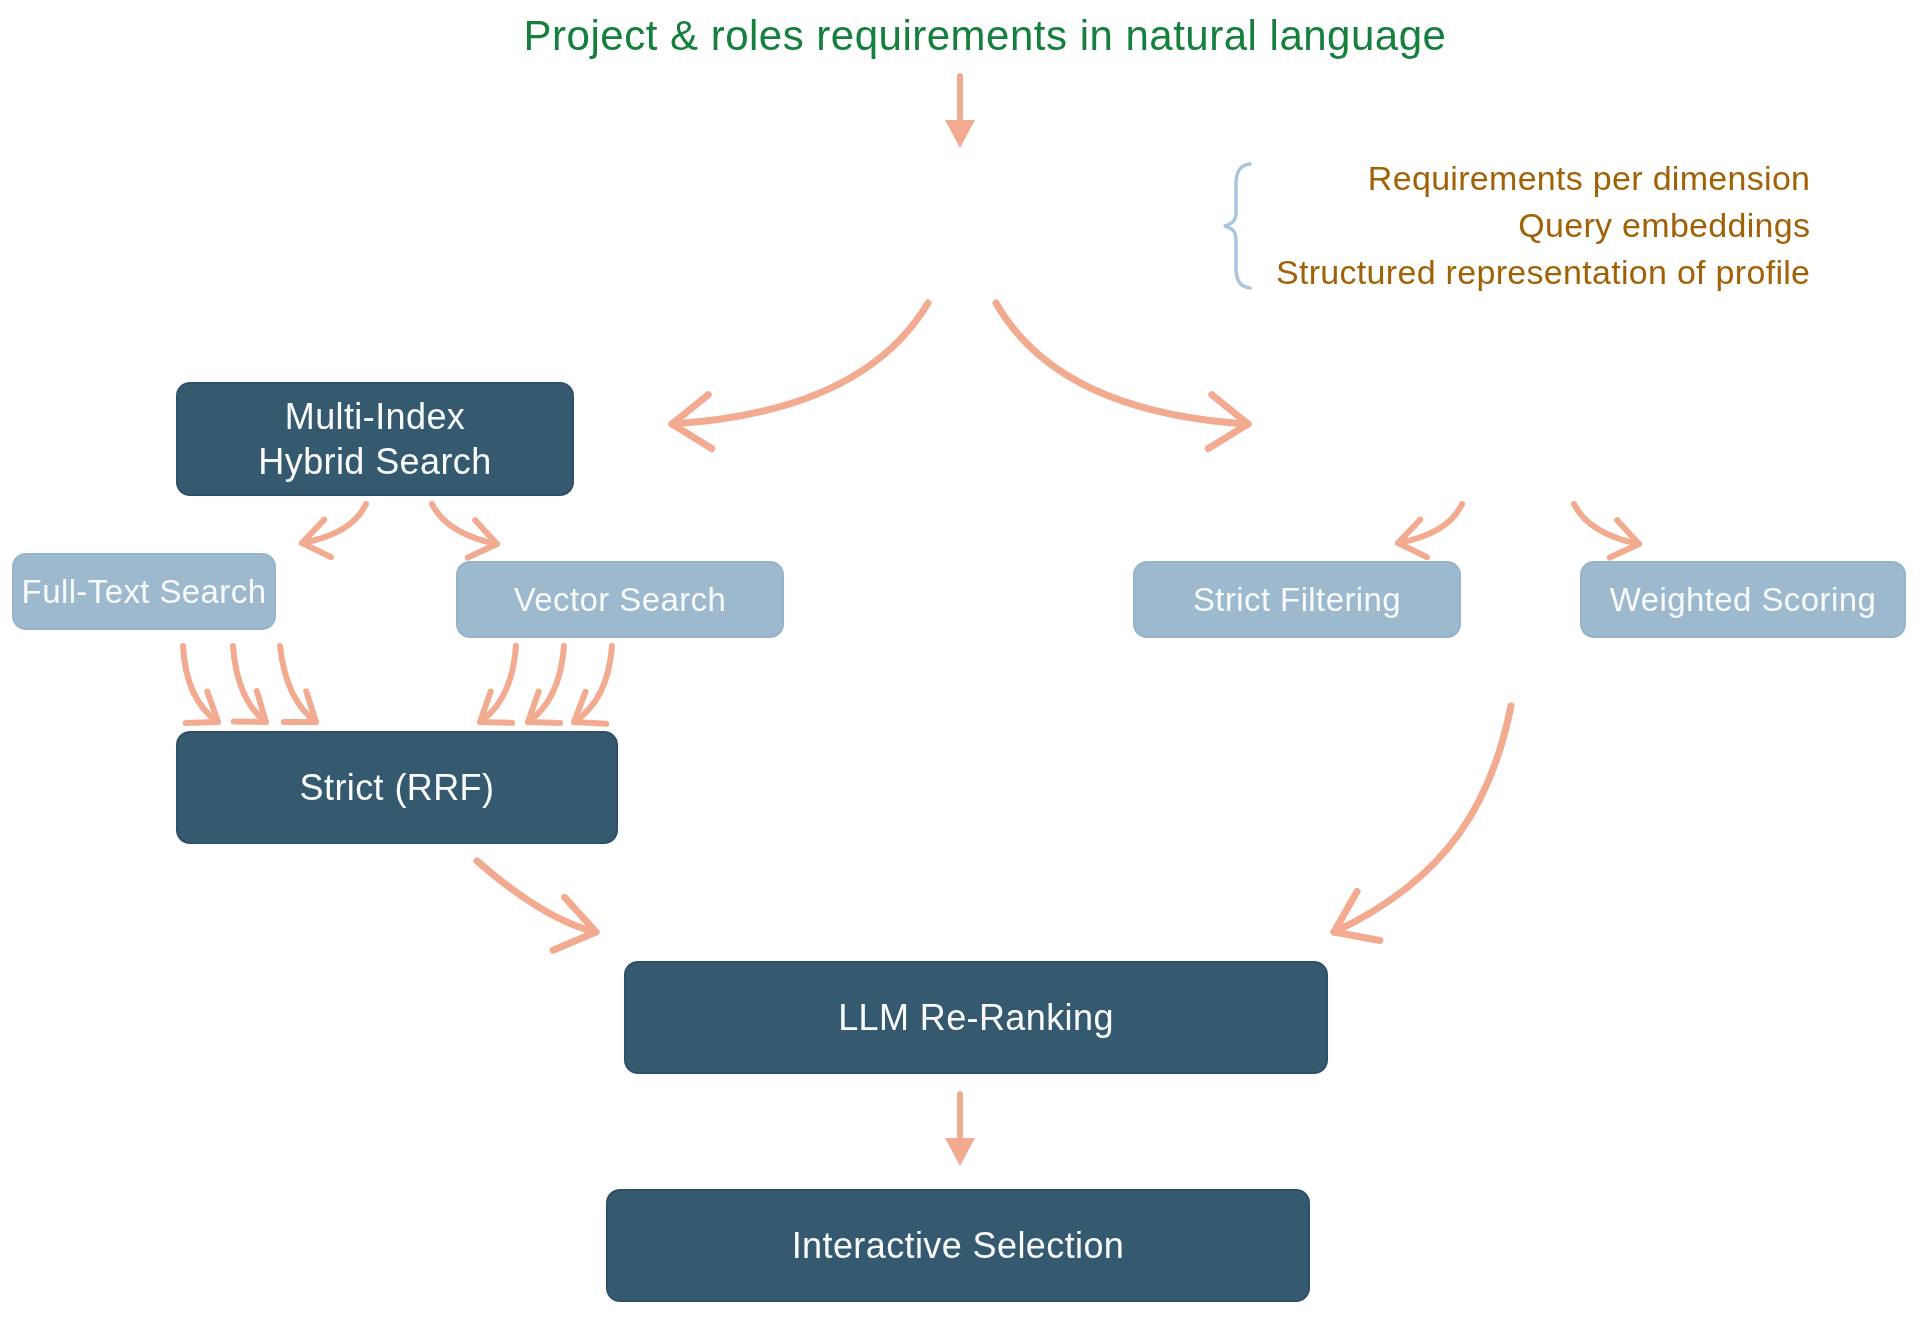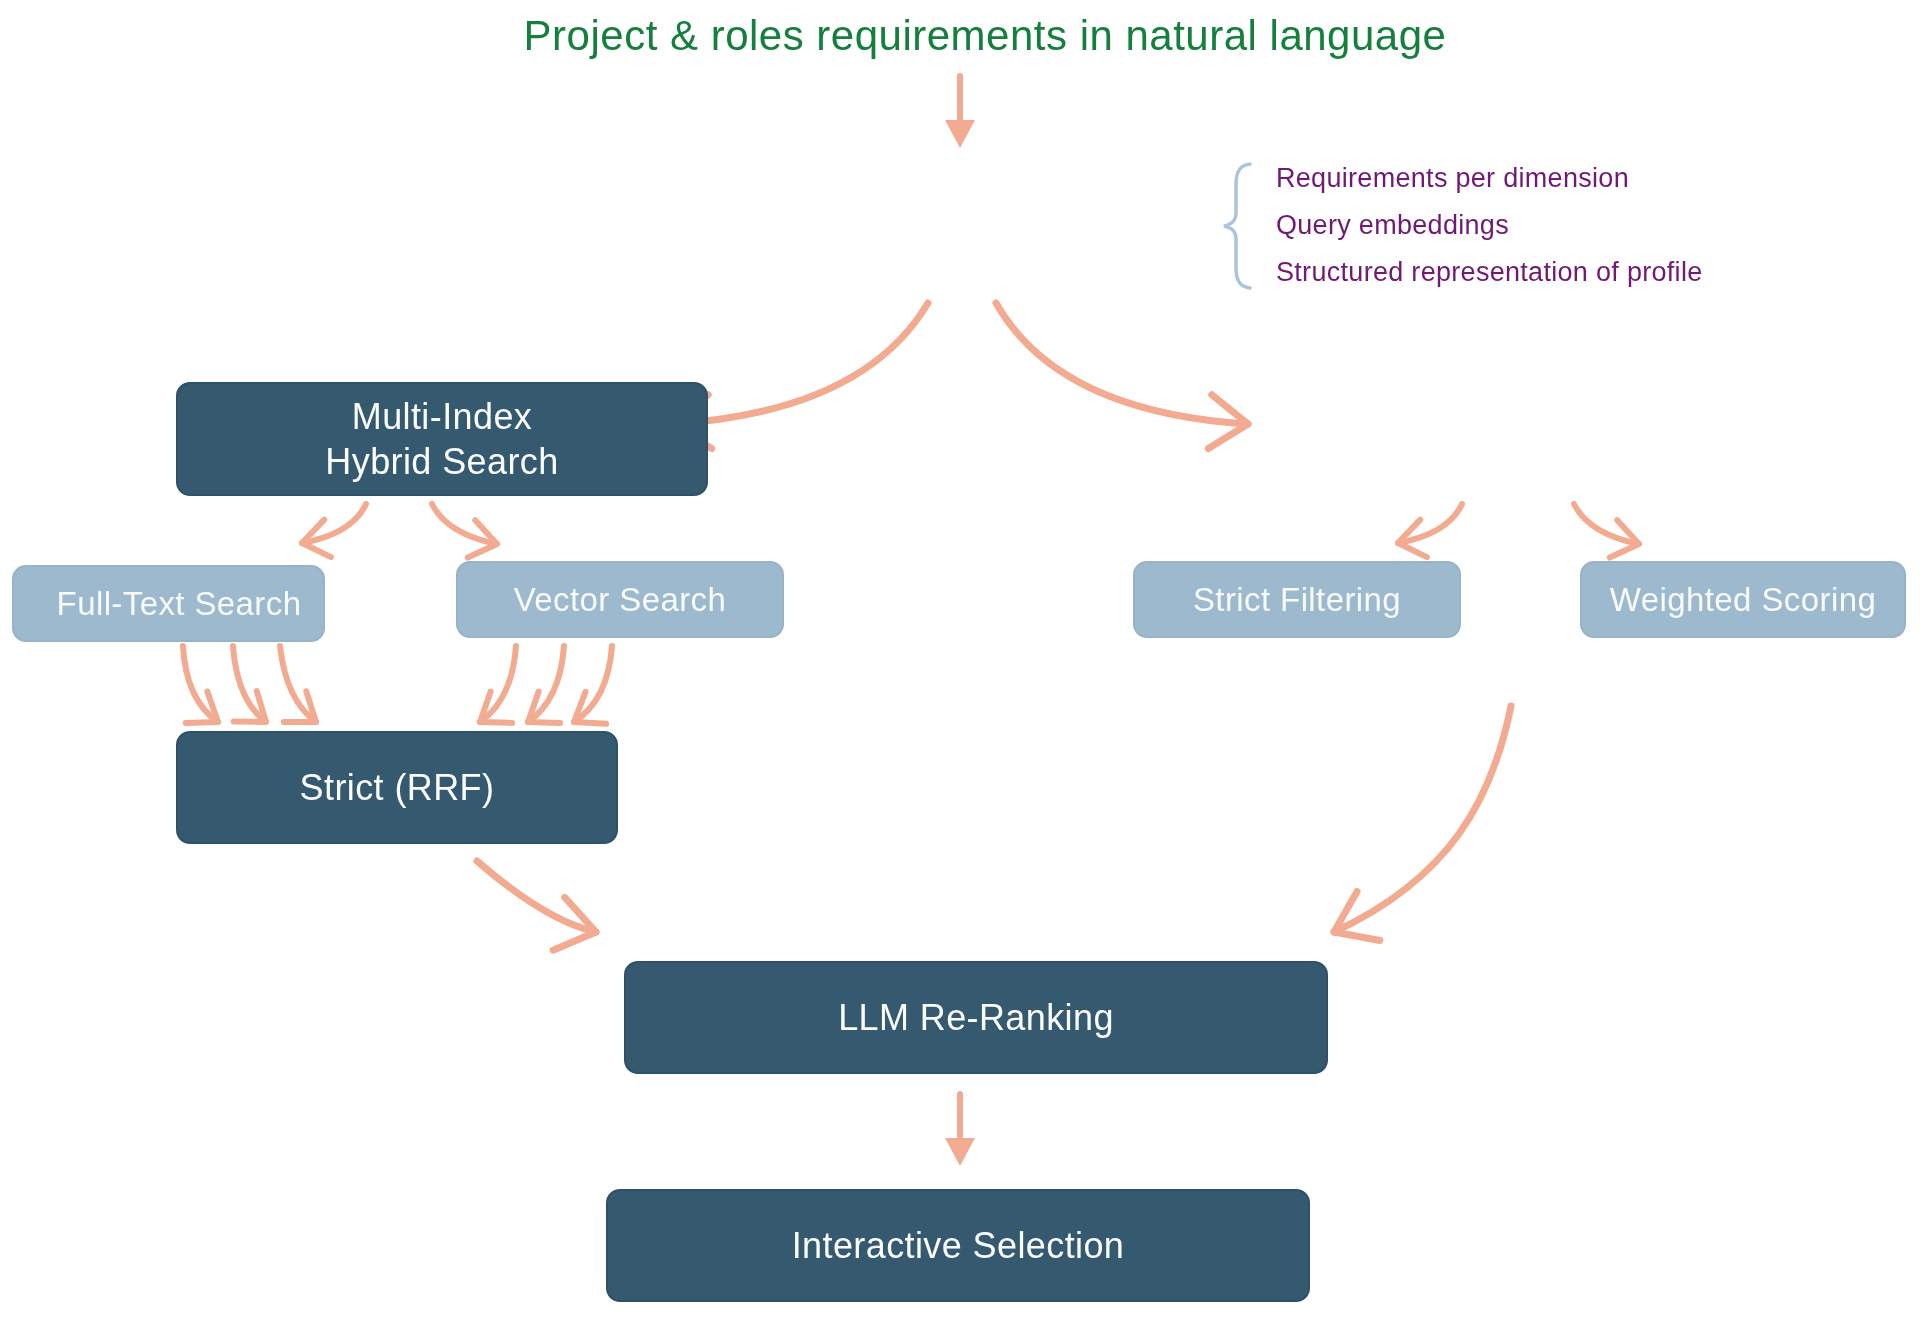--- a/index.html
+++ b/index.html
@@ -50,23 +50,23 @@
     color: #FAFCFD;
     font-size: 36px;
   }
   .node.light {
     background: #9DB9CE;
     border: 2px solid #96B3C9;
     color: #F8FAFC;
     font-size: 33px;
   }
   .node-query        { left: 738px;  top: 163px;  width: 446px; height: 112px; }
-  .node-multi        { left: 176px;  top: 382px;  width: 532px; height: 114px; }
+  .node-multi        { left: 176px;  top: 382px;  width: 398px; height: 114px; }
   .node-structured   { left: 1298px; top: 382px;  width: 442px; height: 113px; }
-  .node-fulltext     { left: 12px;   top: 565px;  width: 313px; height: 77px; padding-left: 21px; }
+  .node-fulltext     { left: 12px;   top: 553px;  width: 264px; height: 77px; }
   .node-vector       { left: 456px;  top: 561px;  width: 328px; height: 77px; }
   .node-strict       { left: 1133px; top: 561px;  width: 328px; height: 77px; }
   .node-weighted     { left: 1580px; top: 561px;  width: 326px; height: 77px; }
   .node-ranking      { left: 176px;  top: 731px;  width: 442px; height: 113px; }
   .node-llm          { left: 624px;  top: 961px;  width: 704px; height: 113px; }
   .node-interactive  { left: 606px;  top: 1189px; width: 704px; height: 113px; }
 
   .annotation {
     position: absolute;
     left: 1216px;
@@ -74,25 +74,26 @@
     display: flex;
     align-items: center;
   }
   .brace {
     width: 42px;
     height: 132px;
     margin-right: 18px;
     flex: 0 0 auto;
   }
   .annotation-lines {
-    color: #701a75;
-    font-size: 27px;
+    color: #a16207;
+    font-size: 34px;
     line-height: 47px;
     letter-spacing: 0.3px;
     white-space: nowrap;
+    text-align: right;
   }
 </style>
 </head>
 <body>
 
 <div class="canvas">
 
   <svg class="arrow-layer" viewBox="0 0 1920 1333" xmlns="http://www.w3.org/2000/svg">
     <defs>
       <marker id="chev" markerUnits="userSpaceOnUse" markerWidth="110" markerHeight="110" viewBox="-55 -55 110 110" refX="0" refY="0" orient="auto">

